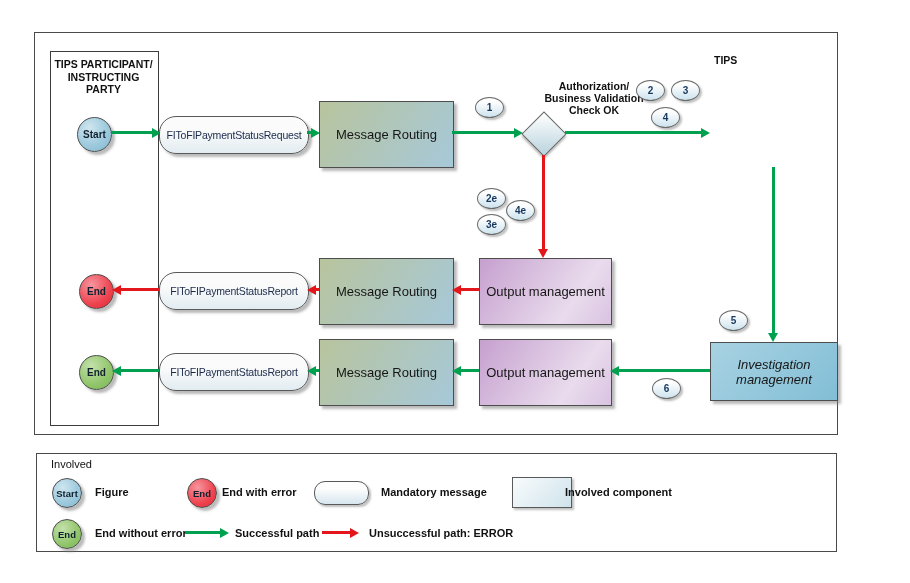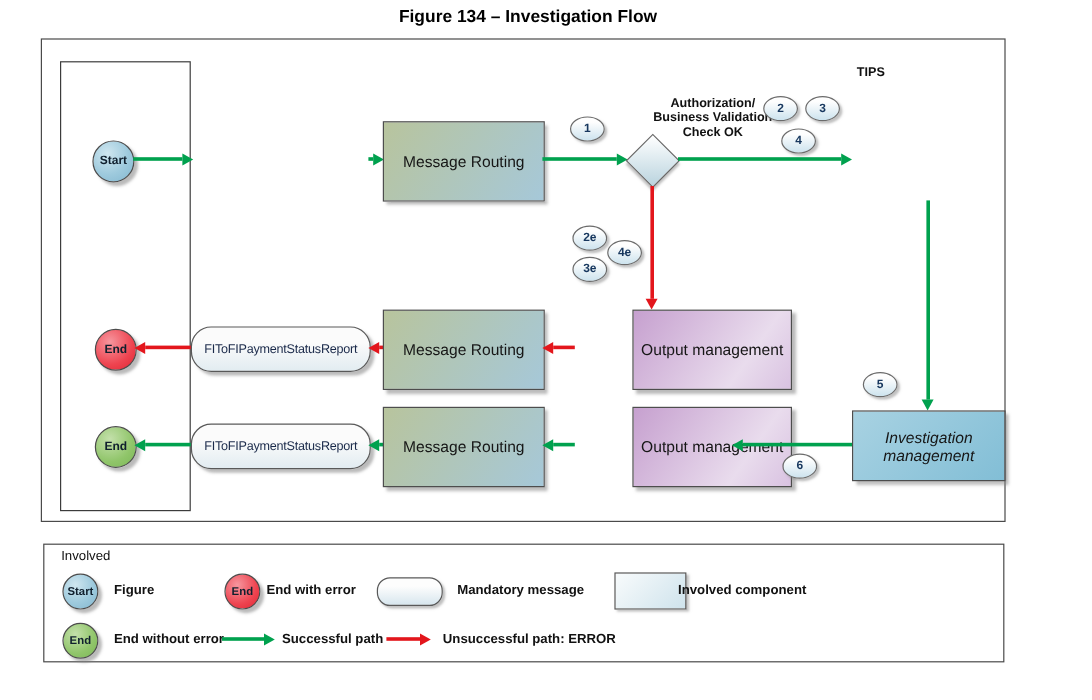--- a/index.html
+++ b/index.html
@@ -16,21 +16,21 @@
   .lane{position:absolute;border:1px solid #3c3c3c;background:#fff;}
   .lane-label{position:absolute;text-align:center;font-size:10.5px;font-weight:600;
     line-height:12.5px;color:#111;}
   .tips-label{position:absolute;font-size:10.5px;font-weight:600;color:#111;}
   
   .node{position:absolute;border:1px solid #4d4d4d;display:flex;align-items:center;
     justify-content:center;text-align:center;font-size:13px;color:#161616;
     box-shadow:3px 3px 2.5px rgba(130,130,130,.55);}
   .grad-routing{background:linear-gradient(125deg,#b8c49d 0%,#a6c8d9 100%);}
   .grad-input{background:linear-gradient(115deg,#c9b06a 0%,#b4cfdc 100%);}
-  .grad-output{background:linear-gradient(125deg,#c6a0cf 0%,#e9dced 70%,#d9c2e1 100%);margin-left:48px;}
+  .grad-output{background:linear-gradient(125deg,#c6a0cf 0%,#e9dced 70%,#d9c2e1 100%);}
   .grad-invest{background:linear-gradient(135deg,#a8d2e2 0%,#82bed6 100%);font-style:italic;}
   .pill{position:absolute;border:1px solid #595959;border-radius:17px;
     background:linear-gradient(180deg,#fbfbfb 35%,#e2ecf1 100%);
     display:flex;align-items:center;justify-content:center;font-size:10.5px;
     color:#1b2a4a;letter-spacing:-0.2px;box-shadow:3px 3px 2.5px rgba(130,130,130,.55);}
   .circle{position:absolute;border-radius:50%;border:1.5px solid #4c4c4c;
     display:flex;align-items:center;justify-content:center;font-size:10px;
     font-weight:600;color:#10202e;box-shadow:3px 3px 2.5px rgba(130,130,130,.55);}
   .c-start{background:radial-gradient(circle at 35% 30%,#cfe6ef 0%,#9ecadd 55%,#83b7d0 100%);}
   .c-end-red{background:radial-gradient(circle at 35% 30%,#f6969e 0%,#ee4450 60%,#e02633 100%);}
@@ -67,33 +67,38 @@
   .legend-rect{position:absolute;width:58px;height:29px;border:1px solid #595959;
     background:linear-gradient(135deg,#f8fbfc 0%,#cfe3ec 100%);
     box-shadow:2px 2px 2px rgba(130,130,130,.5);}
   .legend-circle{width:28px;height:28px;font-size:9.5px;}
 </style>
 </head>
 <body>
 
 <div id="canvas">
 
-  <div class="fig-title">Figure 134 – Investigation Flow</div>
 
   <div class="frame" style="left:34px;top:32px;width:802px;height:401px;"></div>
 
   <div class="lane" style="left:50px;top:51px;width:107px;height:373px;"></div>
+  <div class="lane-label" style="left:50px;top:58px;width:107px;">
+    <div>TIPS PARTICIPANT/</div>
+    <div>INSTRUCTING</div>
+    <div>PARTY</div>
+  </div>
 
   <div class="tips-label" style="left:714px;top:54px;">TIPS</div>
 
   <div class="circle c-start" style="left:77px;top:117px;width:33px;height:33px;">Start</div>
 
   <div class="hl g-bg" style="left:111px;top:131px;width:41px;"></div>
   <div class="ah right g" style="left:152px;top:128px;"></div>
 
+  <div class="pill" style="left:159px;top:116px;width:148px;height:36px;">FIToFIPaymentStatusRequest</div>
 
   <div class="hl g-bg" style="left:307px;top:131px;width:4px;"></div>
   <div class="ah right g" style="left:311px;top:128px;"></div>
 
   <div class="node grad-routing" style="left:319px;top:101px;width:133px;height:65px;">Message Routing</div>
 
   <div class="hl g-bg" style="left:452px;top:131px;width:62px;"></div>
   <div class="ah right g" style="left:514px;top:128px;"></div>
 
   <div class="badge" style="left:475px;top:97px;">1</div>

